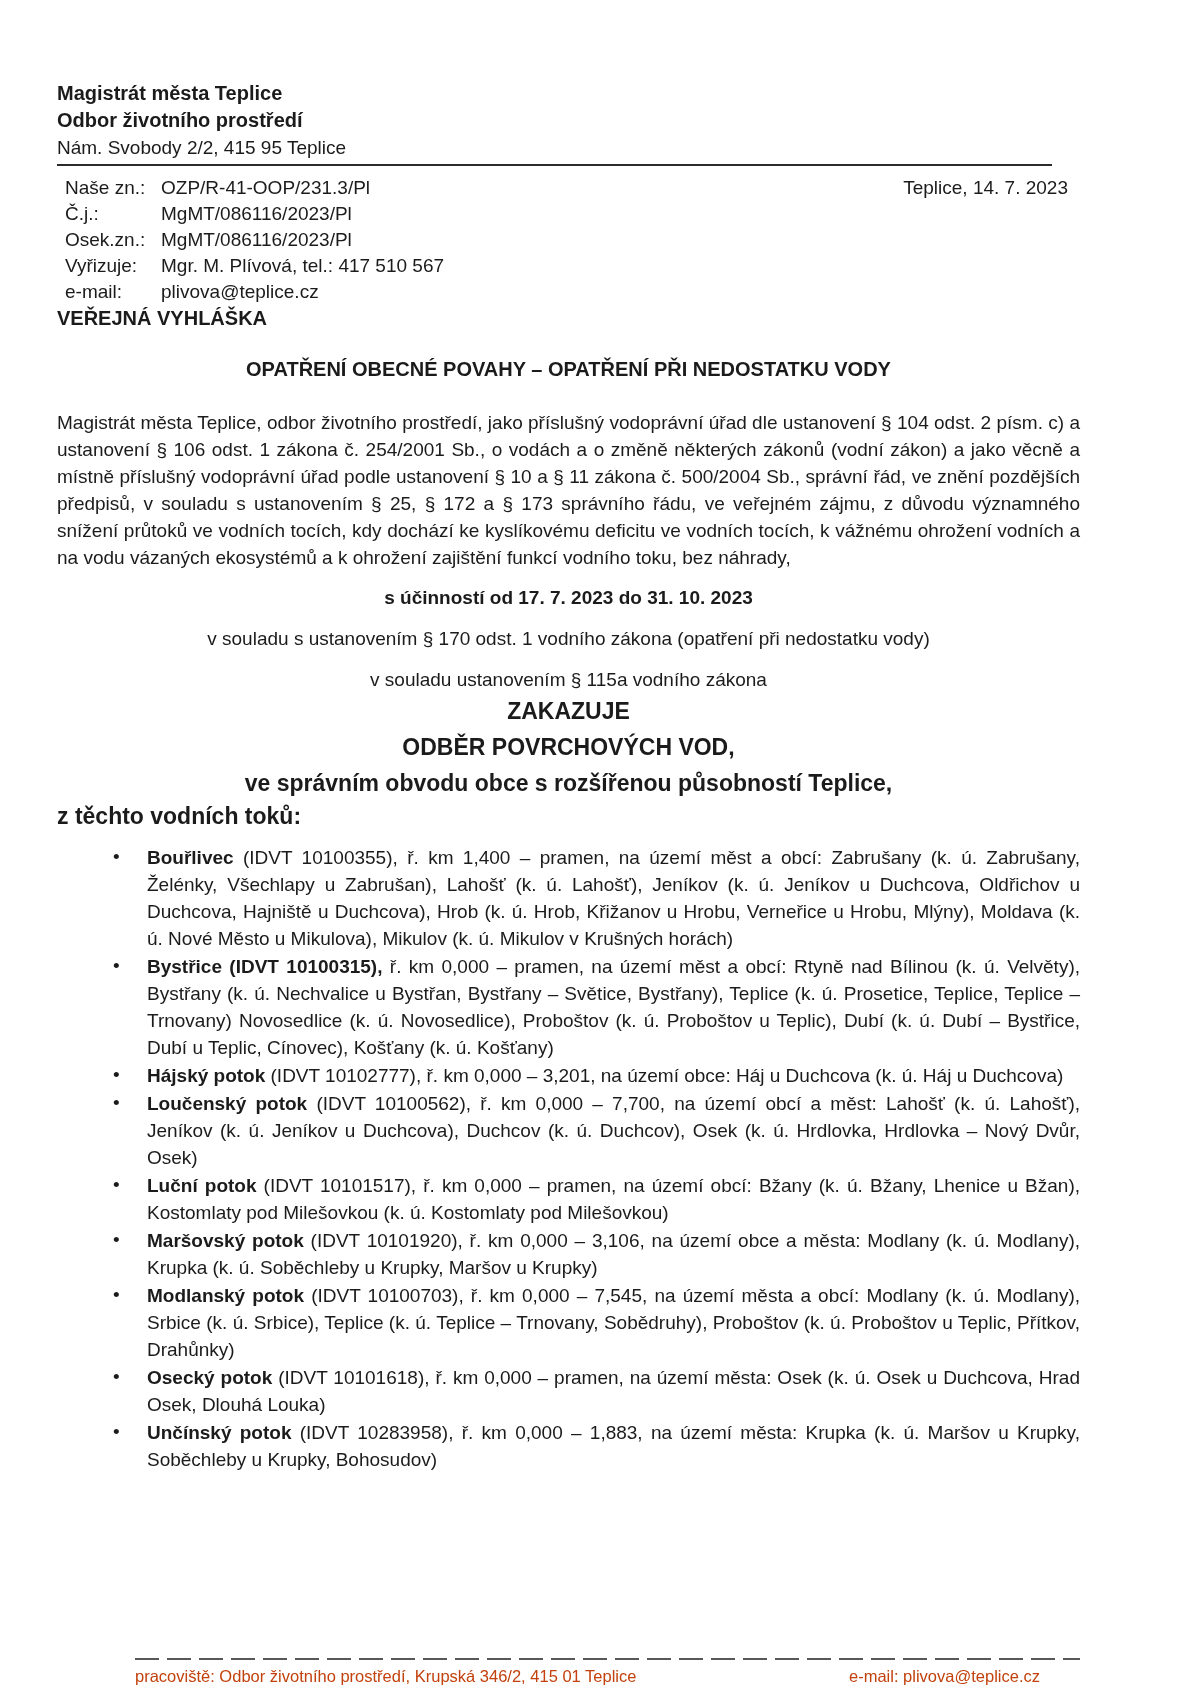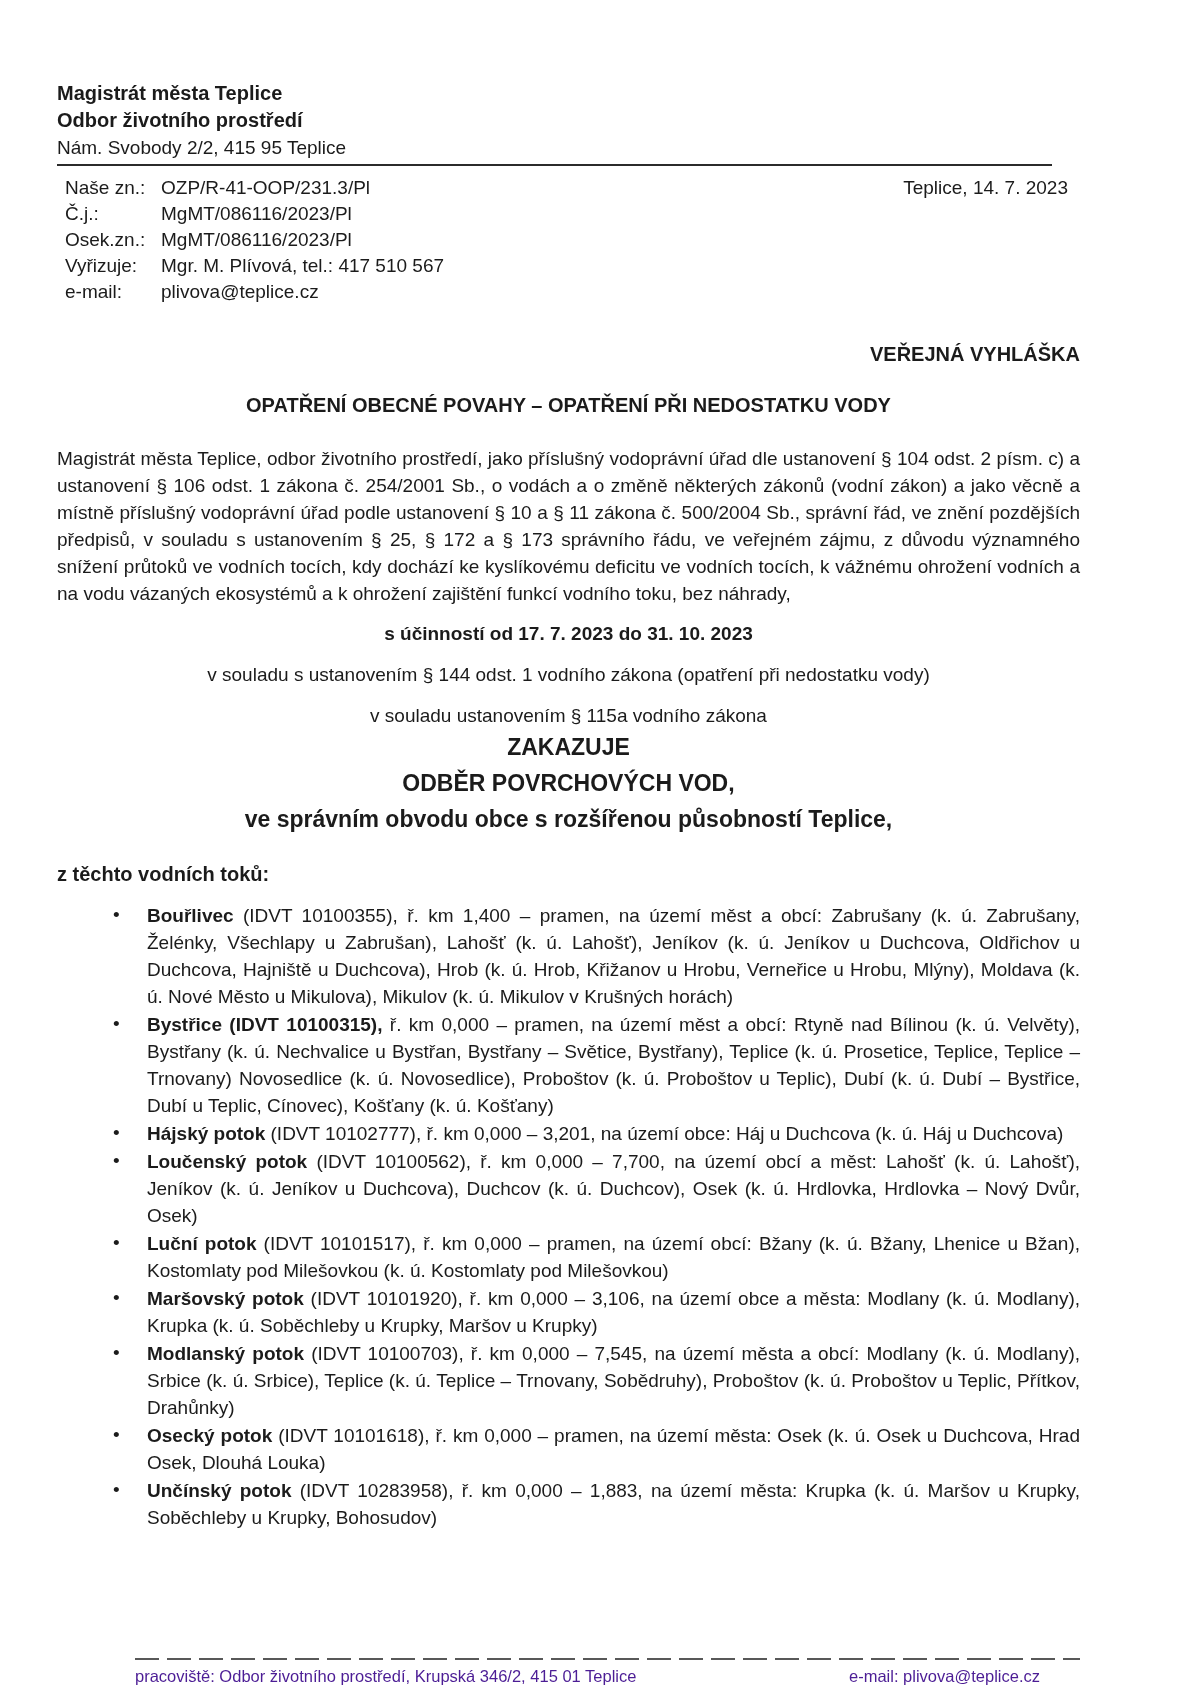--- a/index.html
+++ b/index.html
@@ -13,32 +13,32 @@
     color:#1b1b1b;
     font-size:19px;line-height:27px;
   }
   .org-name,.org-dept{font-weight:bold;font-size:20px;line-height:27px;}
   .address{font-size:19px;line-height:27px;padding-bottom:3px;}
   .rule{border-bottom:2.5px solid #2b2b2b;margin-right:28px;}
   .meta{margin-top:9px;}
   .meta-row{line-height:26px;position:relative;padding-left:8px;}
   .meta-label{display:inline-block;width:96px;}
   .meta-date{position:absolute;right:12px;top:0;}
-  .doc-title{margin-top:36px;font-weight:bold;font-size:20px;text-align:right;}
+  .doc-title{font-weight:bold;font-size:20px;text-align:left;}
   .doc-subtitle{margin-top:24px;font-weight:bold;font-size:20px;text-align:center;}
   .intro{margin-top:26px;text-align:justify;}
   .effect{margin-top:13px;font-weight:bold;text-align:center;}
   .legal{margin-top:14px;text-align:center;}
   .ban{text-align:center;font-weight:bold;font-size:23px;line-height:36px;}
-  .section-heading{margin-top:22px;font-weight:bold;font-size:20px;line-height:30px;}
+  .section-heading{font-weight:bold;font-size:23px;line-height:30px;}
   .streams{list-style:none;margin:13px 0 0;padding:0;}
   .stream{position:relative;padding-left:90px;text-align:justify;margin-bottom:1px;}
   .marker{position:absolute;left:56px;top:-1px;}
   .stream-name{font-weight:bold;}
-  .footer{position:absolute;left:135px;right:120px;bottom:10px;color:#4c1d95;font-size:16.5px;line-height:22px;}
+  .footer{position:absolute;left:135px;right:120px;bottom:10px;color:#c2410c;font-size:16.5px;line-height:22px;}
   .footer-rule{height:2px;background:repeating-linear-gradient(90deg,#585858 0 24px,transparent 24px 32px);margin-bottom:5px;}
   .footer-row{display:flex;}
   .footer-right{margin-left:auto;margin-right:40px;}
 </style>
 </head>
 <body>
 
 <div class="page">
 
   <div class="org-name">Magistrát města Teplice</div>
@@ -64,21 +64,21 @@
       <span class="meta-label">e-mail:</span><span class="meta-value">plivova@teplice.cz</span>
     </div>
   </div>
 
   <div class="doc-title">VEŘEJNÁ VYHLÁŠKA</div>
   <div class="doc-subtitle">OPATŘENÍ OBECNÉ POVAHY – OPATŘENÍ PŘI NEDOSTATKU VODY</div>
 
   <div class="intro">Magistrát města Teplice, odbor životního prostředí, jako příslušný vodoprávní úřad dle ustanovení § 104 odst. 2 písm. c) a ustanovení § 106 odst. 1 zákona č. 254/2001 Sb., o vodách a o změně některých zákonů (vodní zákon) a jako věcně a místně příslušný vodoprávní úřad podle ustanovení § 10 a § 11 zákona č. 500/2004 Sb., správní řád, ve znění pozdějších předpisů, v souladu s ustanovením § 25, § 172 a § 173 správního řádu, ve veřejném zájmu, z důvodu významného snížení průtoků ve vodních tocích, kdy dochází ke kyslíkovému deficitu ve vodních tocích, k vážnému ohrožení vodních a na vodu vázaných ekosystémů a k ohrožení zajištění funkcí vodního toku, bez náhrady,</div>
 
   <div class="effect">s účinností od 17. 7. 2023 do 31. 10. 2023</div>
-  <div class="legal">v souladu s ustanovením § 144 odst. 1 vodního zákona (opatření při nedostatku vody)</div>
+  <div class="legal">v souladu s ustanovením § 170 odst. 1 vodního zákona (opatření při nedostatku vody)</div>
   <div class="legal">v souladu ustanovením § 115a vodního zákona</div>
 
   <div class="ban">
     <div>ZAKAZUJE</div>
     <div>ODBĚR POVRCHOVÝCH VOD,</div>
     <div>ve správním obvodu obce s rozšířenou působností Teplice,</div>
   </div>
 
   <div class="section-heading">z těchto vodních toků:</div>
 

